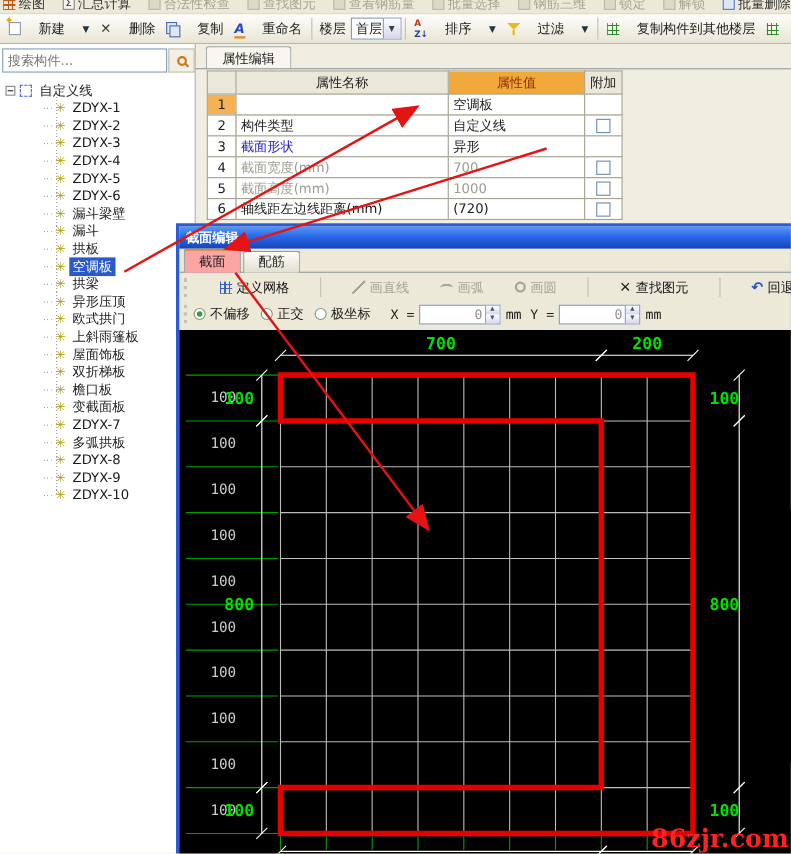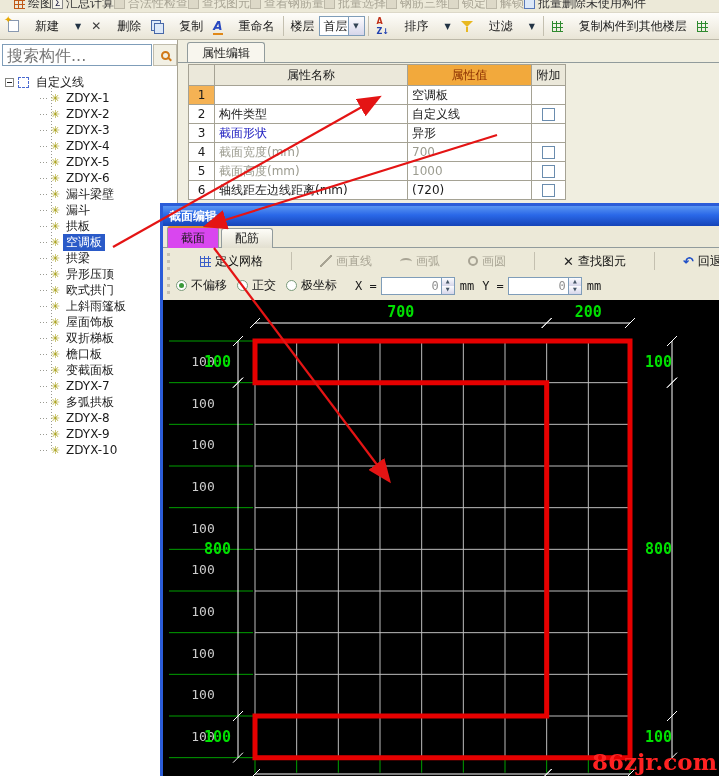--- a/index.html
+++ b/index.html
@@ -1,21 +1,21 @@
 <!DOCTYPE html>
 <html><head>
 <meta charset="utf-8">
 <style>
   * { box-sizing: border-box; margin:0; padding:0; }
   html,body { width:719px; height:776px; overflow:hidden; }
   body { position:relative; background:#ece9d8; font-family:"DejaVu Sans","Liberation Sans",sans-serif; font-size:12px; color:#1a1a1a; }
 
   
   .strip1 { position:absolute; left:0; top:0; width:719px; height:13px; overflow:hidden;
-            background:#ece9d8; border-bottom:1px solid #dcd8c8; display:flex; align-items:flex-end; gap:0; padding-left:14px; white-space:nowrap; }
+            background:#ece9d8; border-bottom:1px solid #dcd8c8; display:flex; align-items:flex-end; gap:16px; padding-left:3px; white-space:nowrap; }
   .strip1 .it { display:flex; align-items:center; gap:3px; height:17px; flex:0 0 auto; }
   .strip1 .it .lbl { font-size:12px; }
   .strip1 .dis { color:#a8a494; }
   .strip1 .en  { color:#333; }
   .mini { display:inline-block; width:11px; height:11px; }
   .mini-draw  { background:repeating-linear-gradient(0deg,#c05818 0 1px,transparent 1px 4px),repeating-linear-gradient(90deg,#c05818 0 1px,transparent 1px 4px); }
   .mini-sigma { border:1px solid #888; background:#f6f4ec; font-size:9px; line-height:9px; text-align:center; color:#224; }
   .mini-sigma::before { content:"Σ"; }
   .mini-gray  { border:1px solid #bcb8a8; background:#ddd9c8; }
   .mini-clean { background:#dce8f8; border:1px solid #5878b8; }
@@ -46,21 +46,21 @@
   .ic-sort::before { content:"A"; position:absolute; top:-2px; left:0; font-size:8px; font-weight:bold; color:#c03018; }
   .ic-sort::after  { content:"Z↓"; position:absolute; bottom:-3px; left:0; font-size:8px; font-weight:bold; color:#2040b0; }
   .ic-filter { width:12px; height:12px; }
   .ic-filter::before { content:""; position:absolute; left:0; top:1px; border-left:6px solid transparent; border-right:6px solid transparent; border-top:6px solid #e8b820; }
   .ic-filter::after { content:""; position:absolute; left:5px; top:7px; width:2px; height:5px; background:#e8b820; }
   .ic-sheet { width:11px; height:11px; background:repeating-linear-gradient(0deg,#2f8a2f 0 1px,transparent 1px 4px),repeating-linear-gradient(90deg,#2f8a2f 0 1px,transparent 1px 4px); }
 
   
   .sidepanel { position:absolute; left:0; top:40px; width:178px; height:736px; background:#fff; border-right:1px solid #a8a494; }
   .search-row { position:absolute; left:2px; top:4px; display:flex; align-items:center; }
-  .search-input { width:150px; height:22px; border:1px solid #7f9db9; color:#8a8a82; padding:0 4px; font-family:inherit; font-size:16px; background:#fff; }
+  .search-input { width:150px; height:22px; border:1px solid #7f9db9; color:#8a8a82; padding:0 4px; font-family:inherit; font-size:12px; background:#fff; }
   .search-btn { width:24px; height:22px; margin-left:1px; background:#f2f0e4; border:1px solid #c0bcac; display:flex; align-items:center; justify-content:center; }
   .mag { width:9px; height:9px; border:2px solid #d07818; border-radius:50%; position:relative; display:inline-block; }
   .mag::after { content:""; position:absolute; width:5px; height:2px; background:#d07818; transform:rotate(45deg); right:-4px; bottom:-2px; }
   .tree { position:absolute; left:0; top:34px; right:1px; bottom:0; background:#fff; overflow:hidden; }
   .trow { height:16px; display:flex; align-items:center; position:relative; }
   .trow-root { padding-left:5px; gap:4px; }
   .trow-child { padding-left:40px; gap:2px; }
   .expbox { width:9px; height:9px; border:1px solid #848480; background:#fff; position:relative; flex:0 0 auto; }
   .expbox::before { content:""; position:absolute; left:1px; right:1px; top:3px; height:1px; background:#222; }
   .selbox { width:11px; height:11px; border:1px dashed #4a6ad0; flex:0 0 auto; }
@@ -85,21 +85,21 @@
   .val-sel { background:#d2e0f6; }
   .blue-name { color:#2020c0; }
   .dim-text { color:#9c9c90; }
   .cbx { width:13px; height:13px; border:1px solid #6a8cae; background:#fff; margin:0 auto; }
 
   
   .dialog { position:absolute; left:160px; top:203px; width:562px; height:580px; border:3px solid #2b5cd8; background:#ece9d8; z-index:10; }
   .dtitle { height:20px; background:linear-gradient(#5a96f2,#2a68e8 45%,#1544b8); color:#fff; font-weight:bold; display:flex; align-items:center; padding-left:6px; }
   .dtabs { height:22px; display:flex; align-items:flex-end; padding-left:4px; border-bottom:1px solid #919b9c; }
   .dtab { height:20px; line-height:19px; padding:0 13px; border:1px solid #919b9c; border-bottom:none; border-radius:3px 3px 0 0; background:linear-gradient(#fefdf8,#e2dfd0); margin-right:2px; position:relative; top:1px; }
-  .dtab-active { background:#d946ef; border-top:2px solid #e0882c; height:22px; line-height:20px; }
+  .dtab-active { background:#fca5a5; border-top:2px solid #e0882c; height:22px; line-height:20px; }
   .dtb { display:flex; align-items:center; padding-left:4px; white-space:nowrap; }
   .dtb1 { height:26px;gap:20px; }
   .dtb2 { height:23px; }
   .dgrip { width:3px; height:17px; border-left:3px dotted #c6c2b2; margin-right:6px; flex:0 0 auto; }
   .dbtn { display:flex; align-items:center; gap:4px; padding:1px 4px; }
   .dbtn .cap { color:#111; }
   .dbtn-dis .cap { color:#a8a494; }
   .dsep { width:1px; height:18px; background:#c4c0b0; margin:0 4px; flex:0 0 auto; }
   .ic-dgrid { width:11px; height:11px; background:repeating-linear-gradient(0deg,#3a5ec8 0 1px,transparent 1px 4px),repeating-linear-gradient(90deg,#3a5ec8 0 1px,transparent 1px 4px); }
   .ic-dline { width:12px; height:12px; background:linear-gradient(135deg,transparent 45%,#a8a494 45% 55%,transparent 55%); }

